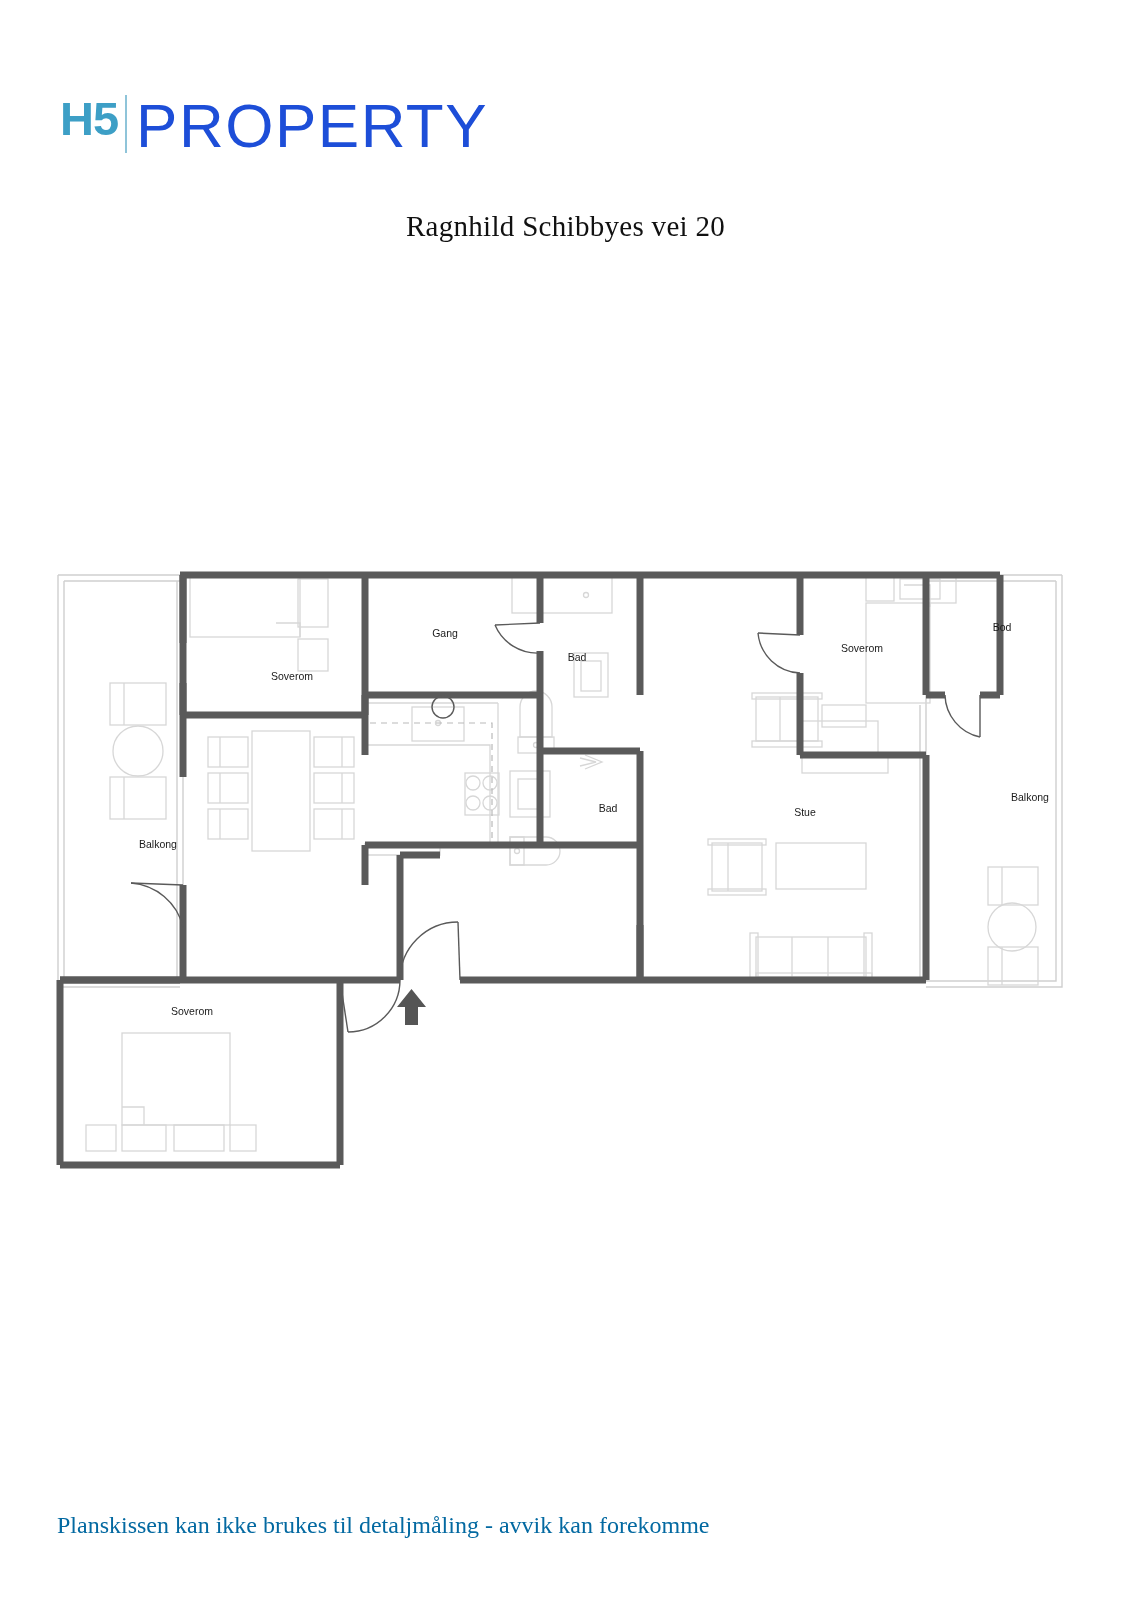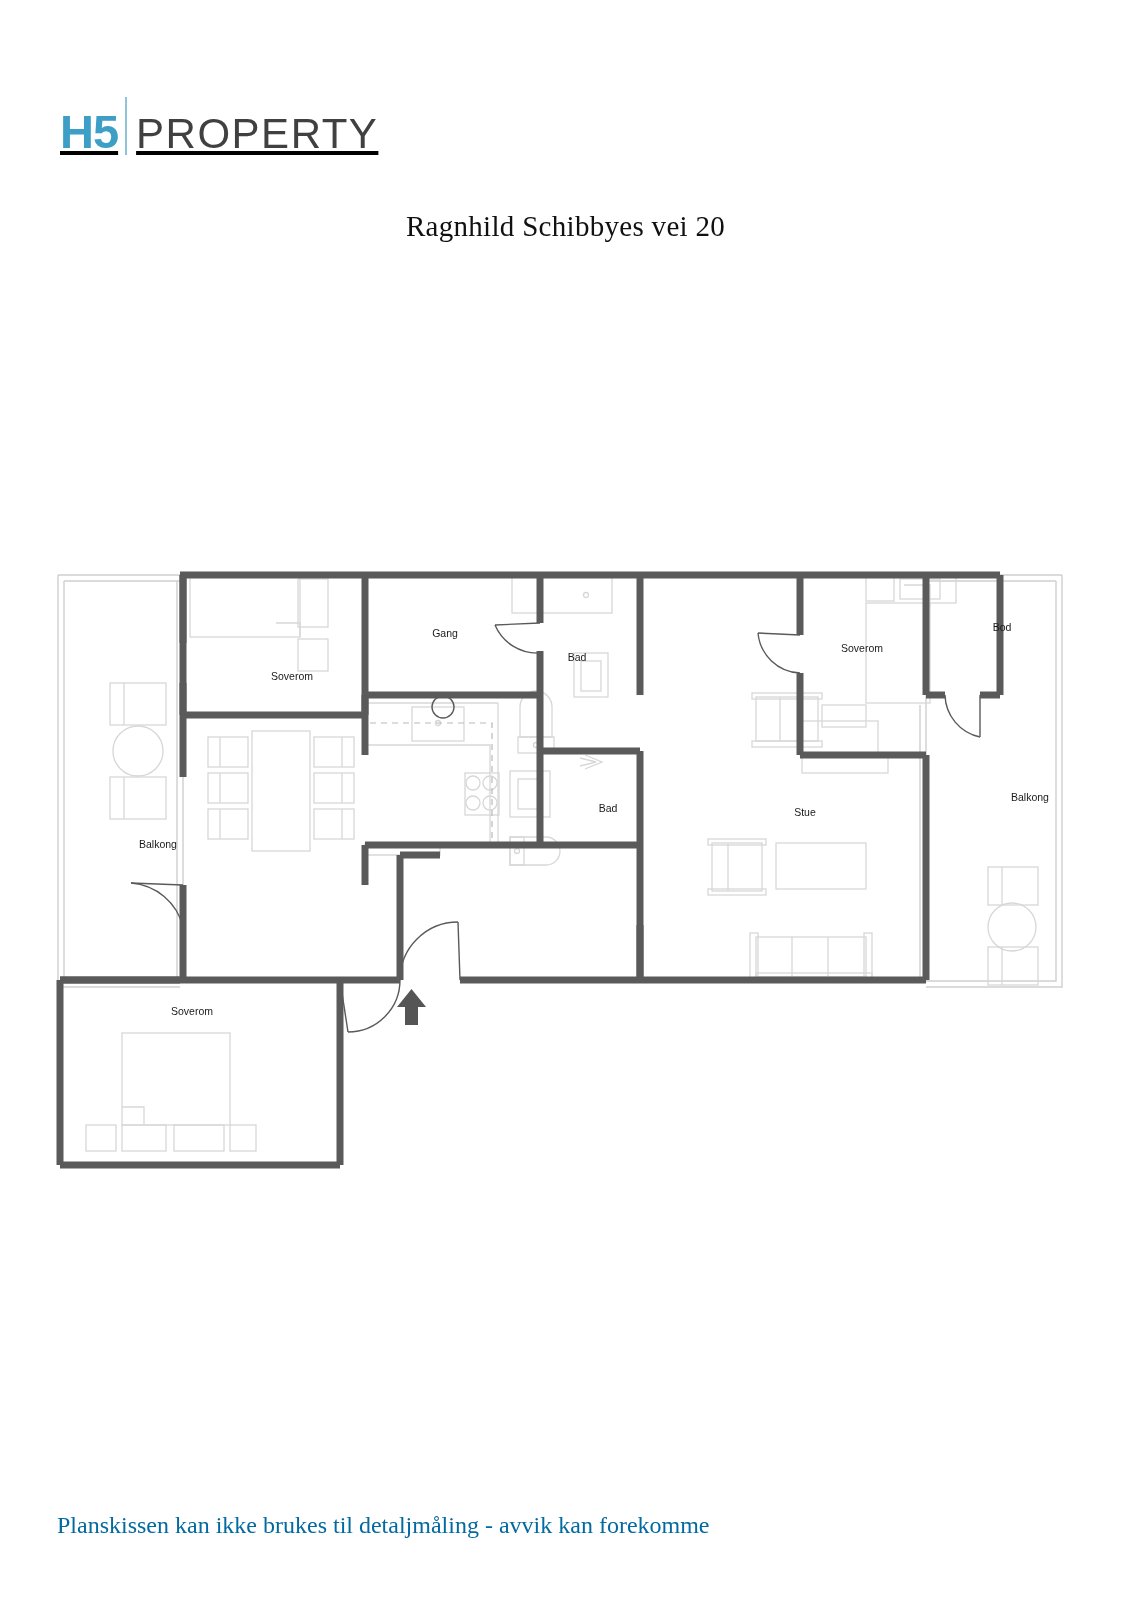--- a/index.html
+++ b/index.html
@@ -14,43 +14,42 @@
     font-family: "Liberation Sans", sans-serif;
     overflow: hidden;
   }
 
   
   #logo {
     position: absolute;
     left: 60px;
     top: 95px;
     display: flex;
-    align-items: flex-end;
+    align-items: flex-start;
     height: 60px;
-    text-decoration: underline;
   }
   #logo .h5 {
     font-family: "Liberation Sans", sans-serif;
     font-size: 47px;
     font-weight: bold;
     color: #3d9fc6;
     letter-spacing: -1px;
     line-height: 1;
   }
   #logo .bar {
     width: 2px;
     height: 58px;
     background: #8fc4d9;
     margin: 0 9px 0 7px;
   }
   #logo .word {
     font-family: "Liberation Sans", sans-serif;
-    font-size: 42px;
+    font-size: 62px;
     font-weight: 300;
-    color: #404040;
+    color: #1d4ed8;
     letter-spacing: 1.5px;
     line-height: 1;
   }
 
   
   #title {
     position: absolute;
     left: 0;
     top: 210px;
     width: 1131px;

